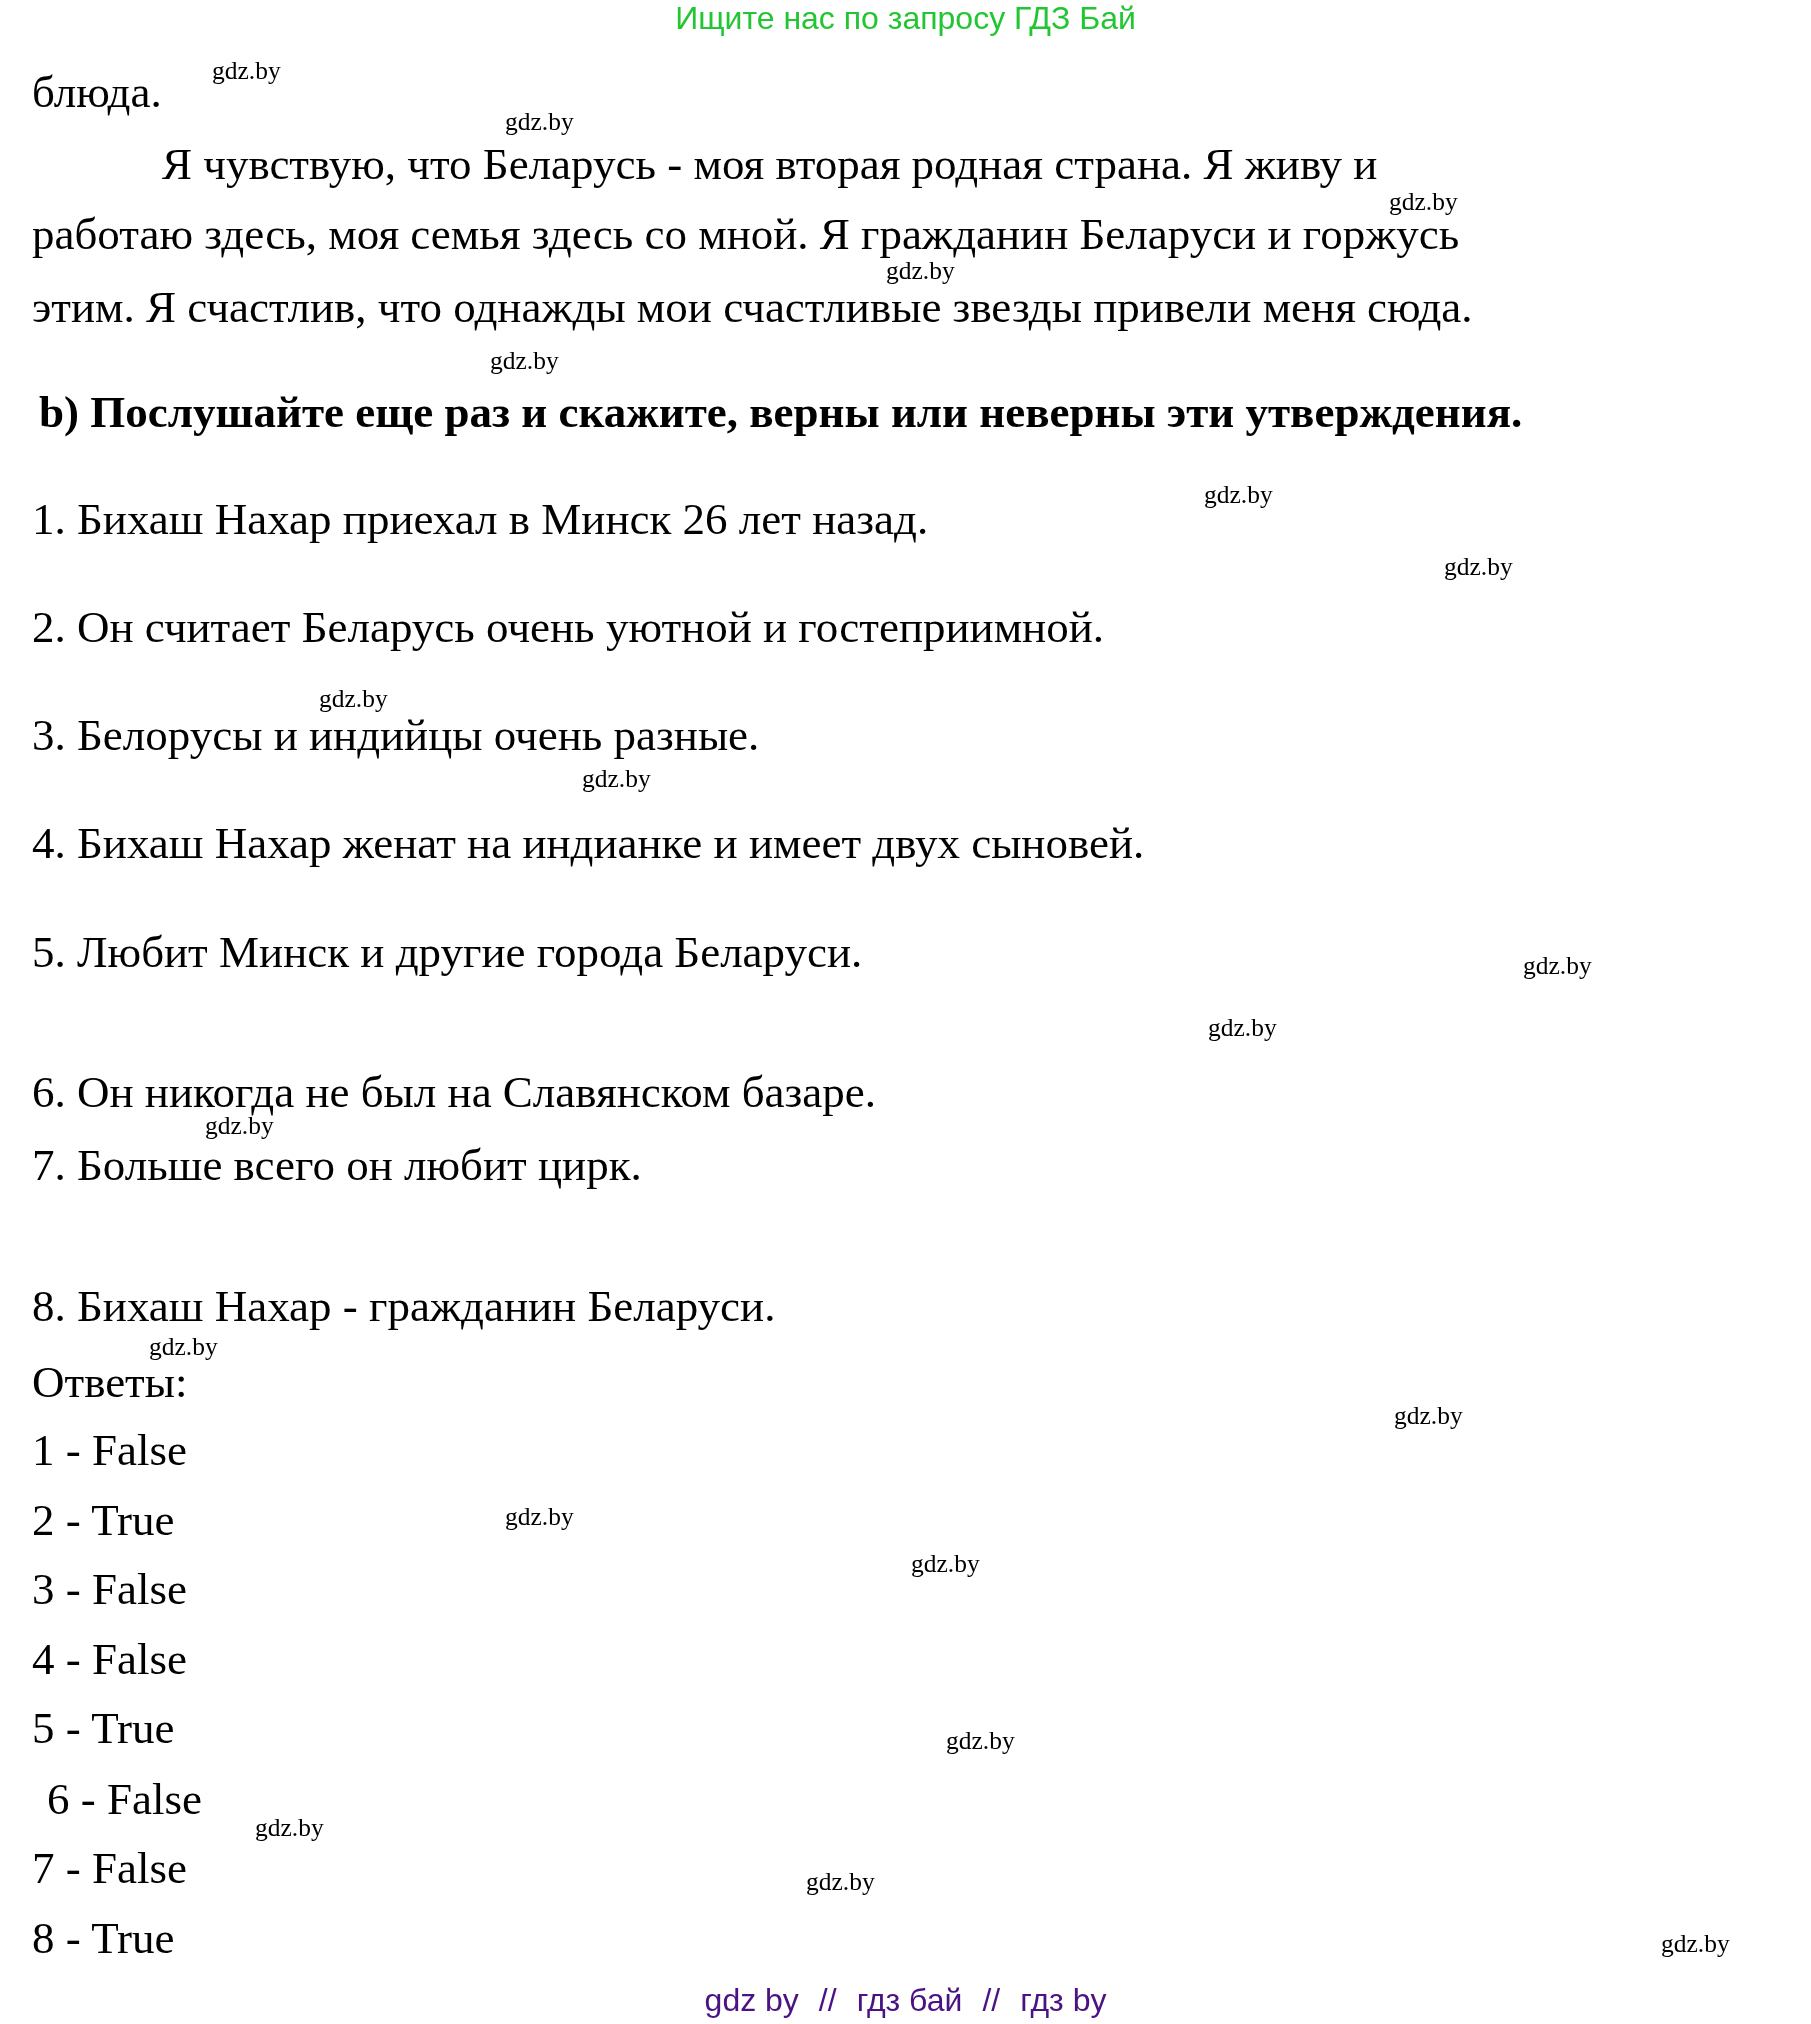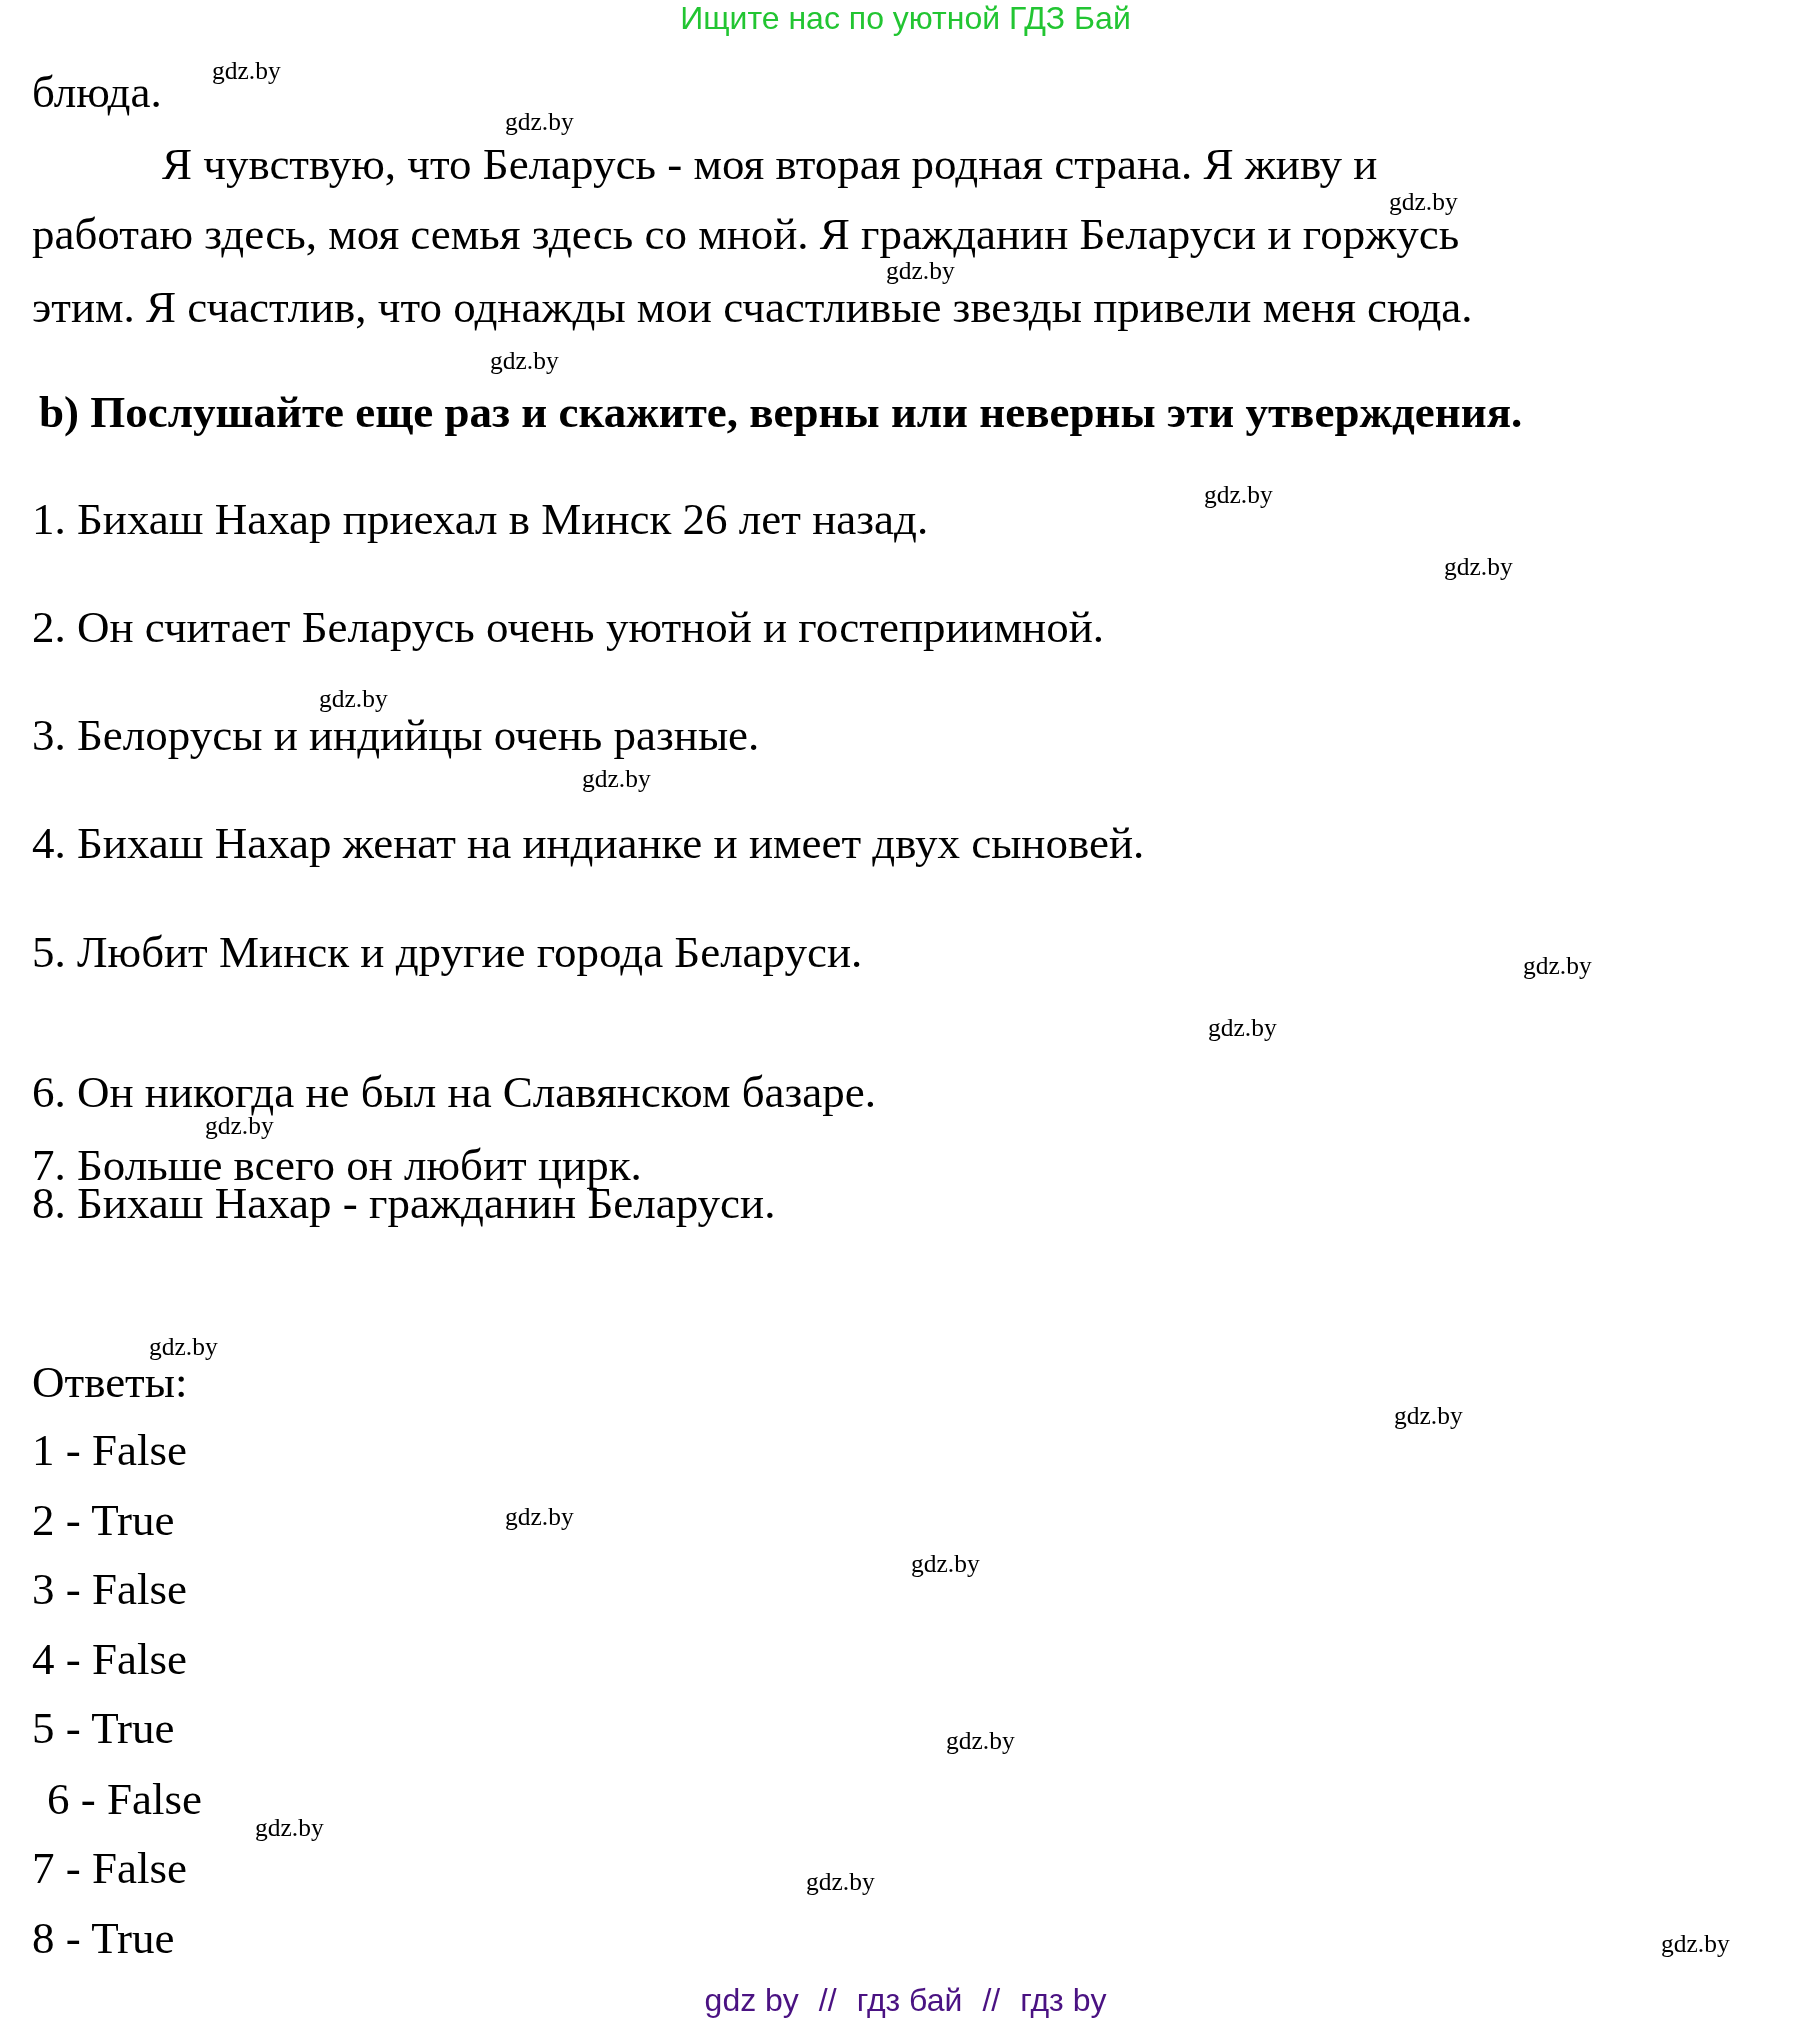--- a/index.html
+++ b/index.html
@@ -8,38 +8,38 @@
   .header { left: 0; width: 1811px; top: 0; text-align: center; font-family: "Liberation Sans", sans-serif; font-size: 32px; line-height: 36px; color: #22c532; }
   .body-text { font-family: "Liberation Serif", serif; font-size: 45px; color: #000; line-height: 55px; left: 32px; }
   .heading { font-family: "Liberation Serif", serif; font-weight: bold; font-size: 45px; color: #000; left: 32px; line-height: 55px; }
   .wm { font-family: Liberation Serif, serif; font-size: 25.5px; color: #000; line-height: 29px; }
   .footer { left: 0; width: 1811px; top: 1982px; text-align: center; font-family: "Liberation Sans", sans-serif; font-size: 32px; line-height: 36px; color: #4a1282; }
   .footer span.sep { margin: 0 20px; }
 </style>
 </head>
 <body>
 
-<div class="abs header">Ищите нас по уютной ГДЗ Бай</div>
+<div class="abs header">Ищите нас по запросу ГДЗ Бай</div>
 
 <div class="abs body-text" style="top:65px;">блюда.</div>
 <div class="abs body-text" style="top:137px; left:162px;">Я чувствую, что Беларусь - моя вторая родная страна. Я живу и</div>
 <div class="abs body-text" style="top:207px;">работаю здесь, моя семья здесь со мной. Я гражданин Беларуси и горжусь</div>
 <div class="abs body-text" style="top:268px;margin-top:12px;">этим. Я счастлив, что однажды мои счастливые звезды привели меня сюда.</div>
 
 <div class="abs heading" style="top:385px;margin-left:7px;">b) Послушайте еще раз и скажите, верны или неверны эти утверждения.</div>
 
 <div>
   <div class="abs body-text" style="top:492px;">1. Бихаш Нахар приехал в Минск 26 лет назад.</div>
   <div class="abs body-text" style="top:600px;">2. Он считает Беларусь очень уютной и гостеприимной.</div>
   <div class="abs body-text" style="top:708px;">3. Белорусы и индийцы очень разные.</div>
   <div class="abs body-text" style="top:816px;">4. Бихаш Нахар женат на индианке и имеет двух сыновей.</div>
   <div class="abs body-text" style="top:925px;">5. Любит Минск и другие города Беларуси.</div>
   <div class="abs body-text" style="top:1033px;margin-top:32px;">6. Он никогда не был на Славянском базаре.</div>
   <div class="abs body-text" style="top:1138px;">7. Больше всего он любит цирк.</div>
-  <div class="abs body-text" style="top:1176px;">8. Бихаш Нахар - гражданин Беларуси.</div>
+  <div class="abs body-text" style="top:1279px;">8. Бихаш Нахар - гражданин Беларуси.</div>
 </div>
 
 <div class="abs body-text" style="top:1355px;">Ответы:</div>
 <div>
   <div class="abs body-text" style="top:1423px;">1 - False</div>
   <div class="abs body-text" style="top:1493px;">2 - True</div>
   <div class="abs body-text" style="top:1562px;">3 - False</div>
   <div class="abs body-text" style="top:1632px;">4 - False</div>
   <div class="abs body-text" style="top:1701px;">5 - True</div>
   <div class="abs body-text" style="top:1772px;margin-left:15px;">6 - False</div>

